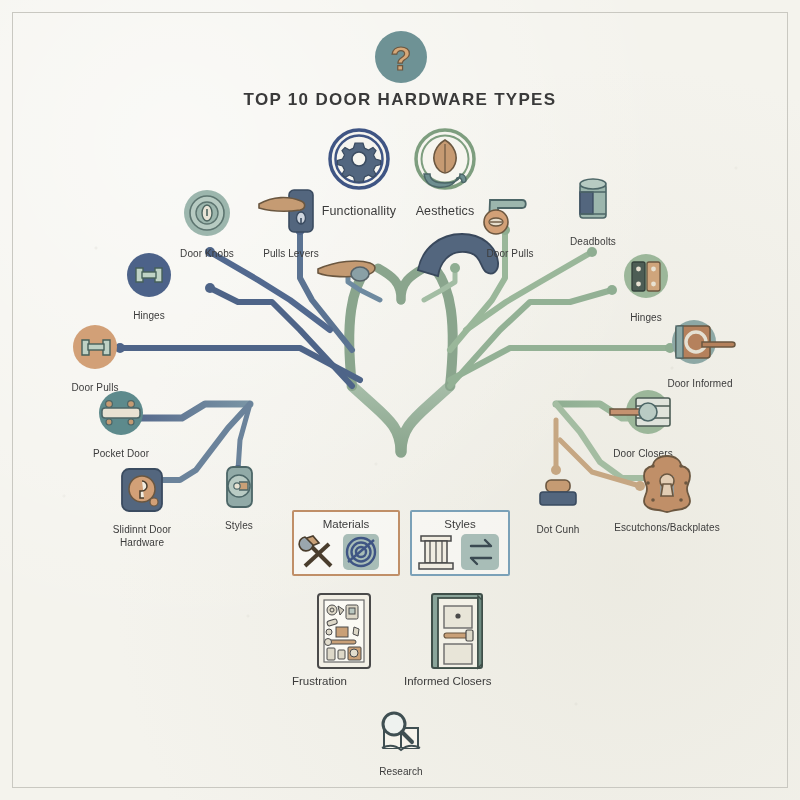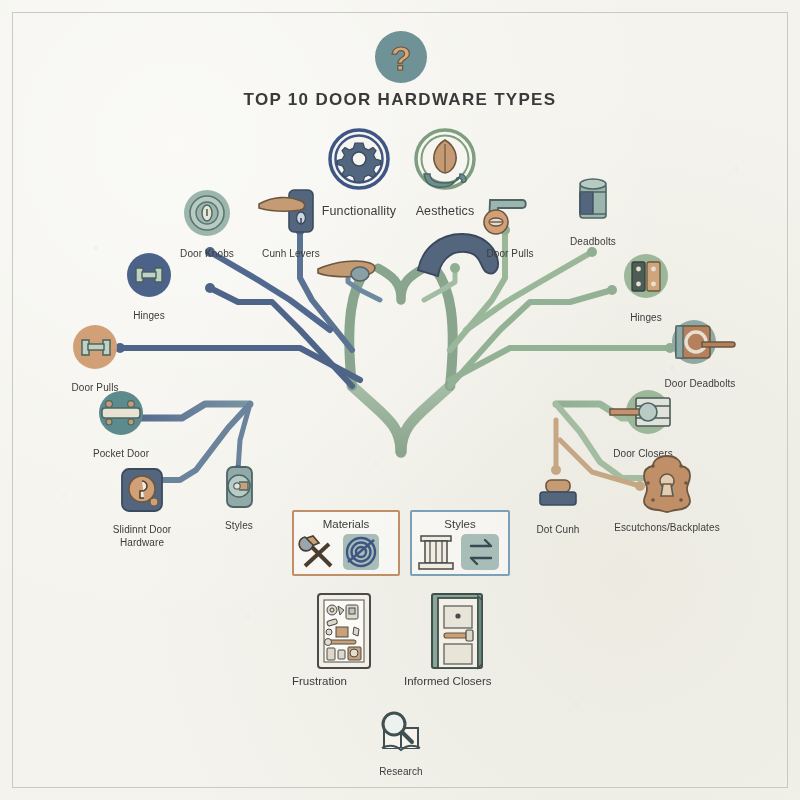--- a/index.html
+++ b/index.html
@@ -193,21 +193,21 @@
     <span class="cap">Door Knobs</span>
   </div>
 
   <div class="node" style="left:253px;top:186px;width:76px;">
     <svg width="76" height="54" viewBox="0 0 76 54">
       <rect x="36" y="4" width="24" height="42" rx="5" fill="#53667e" stroke="#3a4b60" stroke-width="1.6"></rect>
       <path d="M6 18 c14 -8 30 -8 42 -3 c5 2 5 8 -1 9 c-14 2 -30 1 -41 -2 z" fill="#c59b73" stroke="#6b5740" stroke-width="1.6"></path>
       <ellipse cx="48" cy="32" rx="4.5" ry="6" fill="#cfd6df" stroke="#3a4b60" stroke-width="1.4"></ellipse>
       <path d="M48 32 l0 6" stroke="#3a4b60" stroke-width="1.6"></path>
     </svg>
-    <span class="cap">Cunh Levers</span>
+    <span class="cap">Pulls Levers</span>
   </div>
 
   <div class="node" style="left:118px;top:252px;width:62px;">
     <svg width="62" height="50" viewBox="0 0 62 50">
       <circle cx="31" cy="23" r="22" fill="#4c6289"></circle>
       <path d="M18 16 h7 v14 h-7 z M37 16 h7 v14 h-7 z" fill="#bfd2c5" stroke="#46605a" stroke-width="1.4"></path>
       <rect x="24" y="20" width="14" height="6" fill="#bfd2c5" stroke="#46605a" stroke-width="1.4"></rect>
     </svg>
     <span class="cap">Hinges</span>
   </div>
@@ -289,21 +289,21 @@
   </div>
 
   <div class="node" style="left:656px;top:318px;width:88px;">
     <svg width="88" height="52" viewBox="0 0 88 52">
       <circle cx="38" cy="24" r="22" fill="#8da8a5"></circle>
       <rect x="20" y="8" width="34" height="32" rx="3" fill="#b5815c" stroke="#6b5740" stroke-width="1.6"></rect>
       <rect x="20" y="8" width="7" height="32" fill="#8da8a5" stroke="#4c6667" stroke-width="1.3"></rect>
       <circle cx="40" cy="24" r="10" fill="none" stroke="#e5e0d2" stroke-width="3.4"></circle>
       <path d="M46 24 h30 c4 0 4 5 0 5 h-30 z" fill="#b5815c" stroke="#6b5740" stroke-width="1.5"></path>
     </svg>
-    <span class="cap">Door Deadbolts</span>
+    <span class="cap">Door Informed</span>
   </div>
 
   <div class="node" style="left:528px;top:470px;width:60px;">
     <svg width="60" height="46" viewBox="0 0 60 46">
       <rect x="18" y="10" width="24" height="12" rx="5" fill="#c59b73" stroke="#6b5740" stroke-width="1.6"></rect>
       <rect x="12" y="22" width="36" height="13" rx="3" fill="#53667e" stroke="#3a4b60" stroke-width="1.6"></rect>
     </svg>
     <span class="cap">Dot Cunh</span>
   </div>
 

